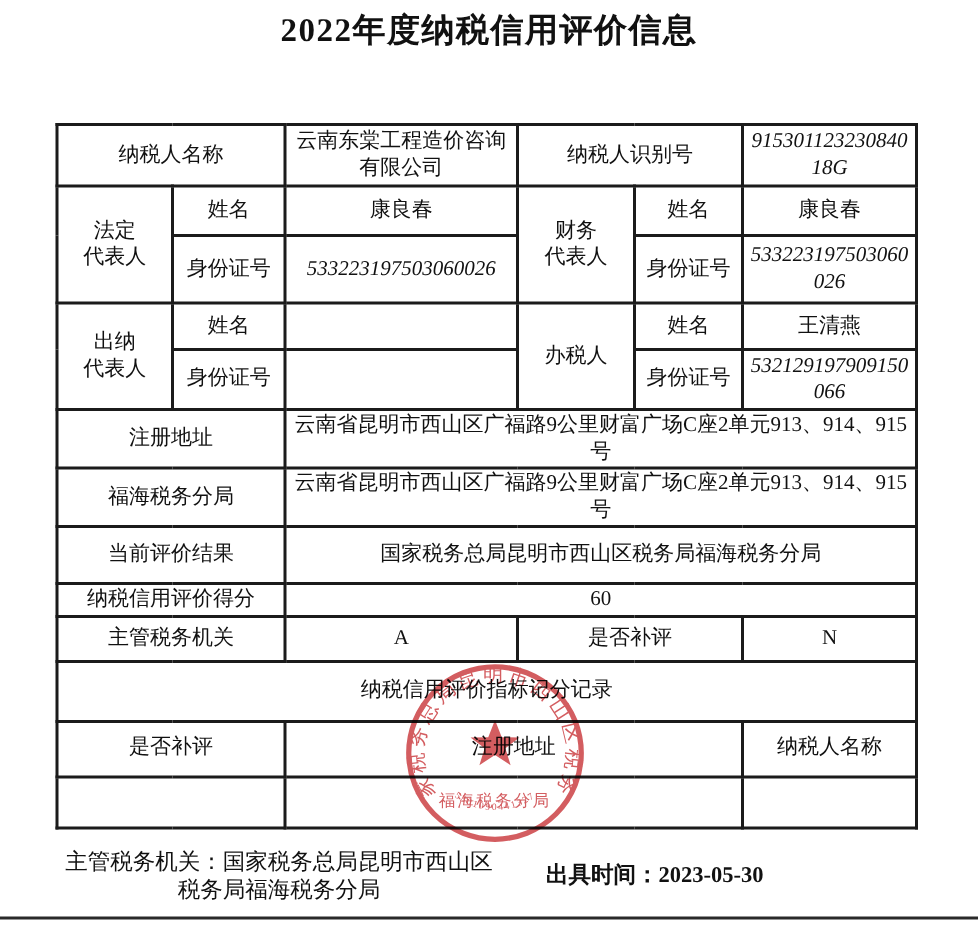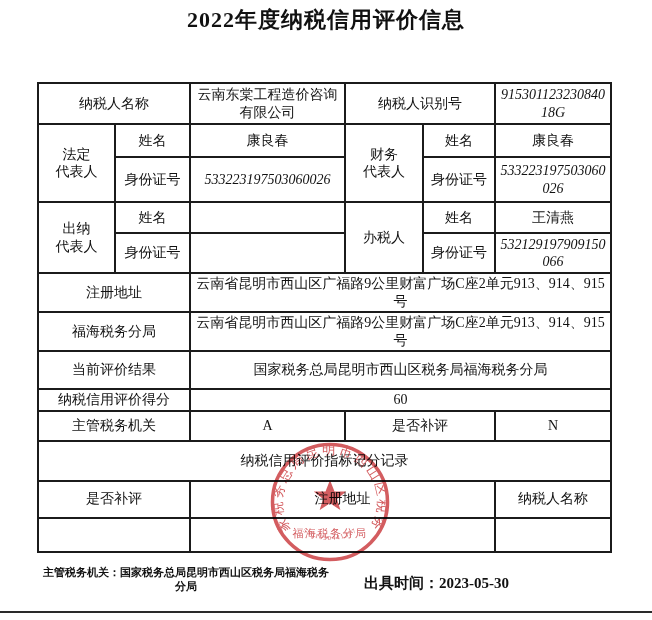--- a/index.html
+++ b/index.html
@@ -6,21 +6,21 @@
   body{width:652px;height:620px;font-family:"Liberation Serif","DejaVu Serif",serif;color:#111;}
   .page{position:relative;width:652px;height:620px;overflow:hidden;background:#fff;}
   .title{position:absolute;top:5px;left:0;width:652px;margin:0;text-align:center;
          font-size:22px;font-weight:bold;letter-spacing:1px;}
   table.main{position:absolute;left:37px;top:82px;width:573px;border-collapse:collapse;
              table-layout:fixed;border:2px solid #1b1b1b;}
   table.main td{border:2px solid #1b1b1b;text-align:center;vertical-align:middle;
                 font-size:14px;padding:1px 3px;line-height:1.25;overflow:hidden;}
   td.num{word-break:break-all;font-size:13.5px;font-style:italic;}
   .footer{position:absolute;left:40px;top:566px;width:575px;display:flex;align-items:flex-start;}
-  .f-left{width:292px;text-align:center;font-weight:bold;font-size:11px;line-height:1.25;}
+  .f-left{width:292px;text-align:center;font-weight:normal;font-size:15px;line-height:1.25;}
   .f-right{margin-left:32px;padding-top:8px;font-weight:bold;font-size:15px;white-space:nowrap;text-align:center;}
   .bottom-line{position:absolute;left:0;top:611px;width:652px;height:2px;background:#2a2a2a;}
   .stamp{position:absolute;left:268px;top:440px;width:124px;height:124px;
          opacity:0.85;mix-blend-mode:multiply;pointer-events:none;}
 </style>
 </head>
 <body>
 
 <div class="page">
 

